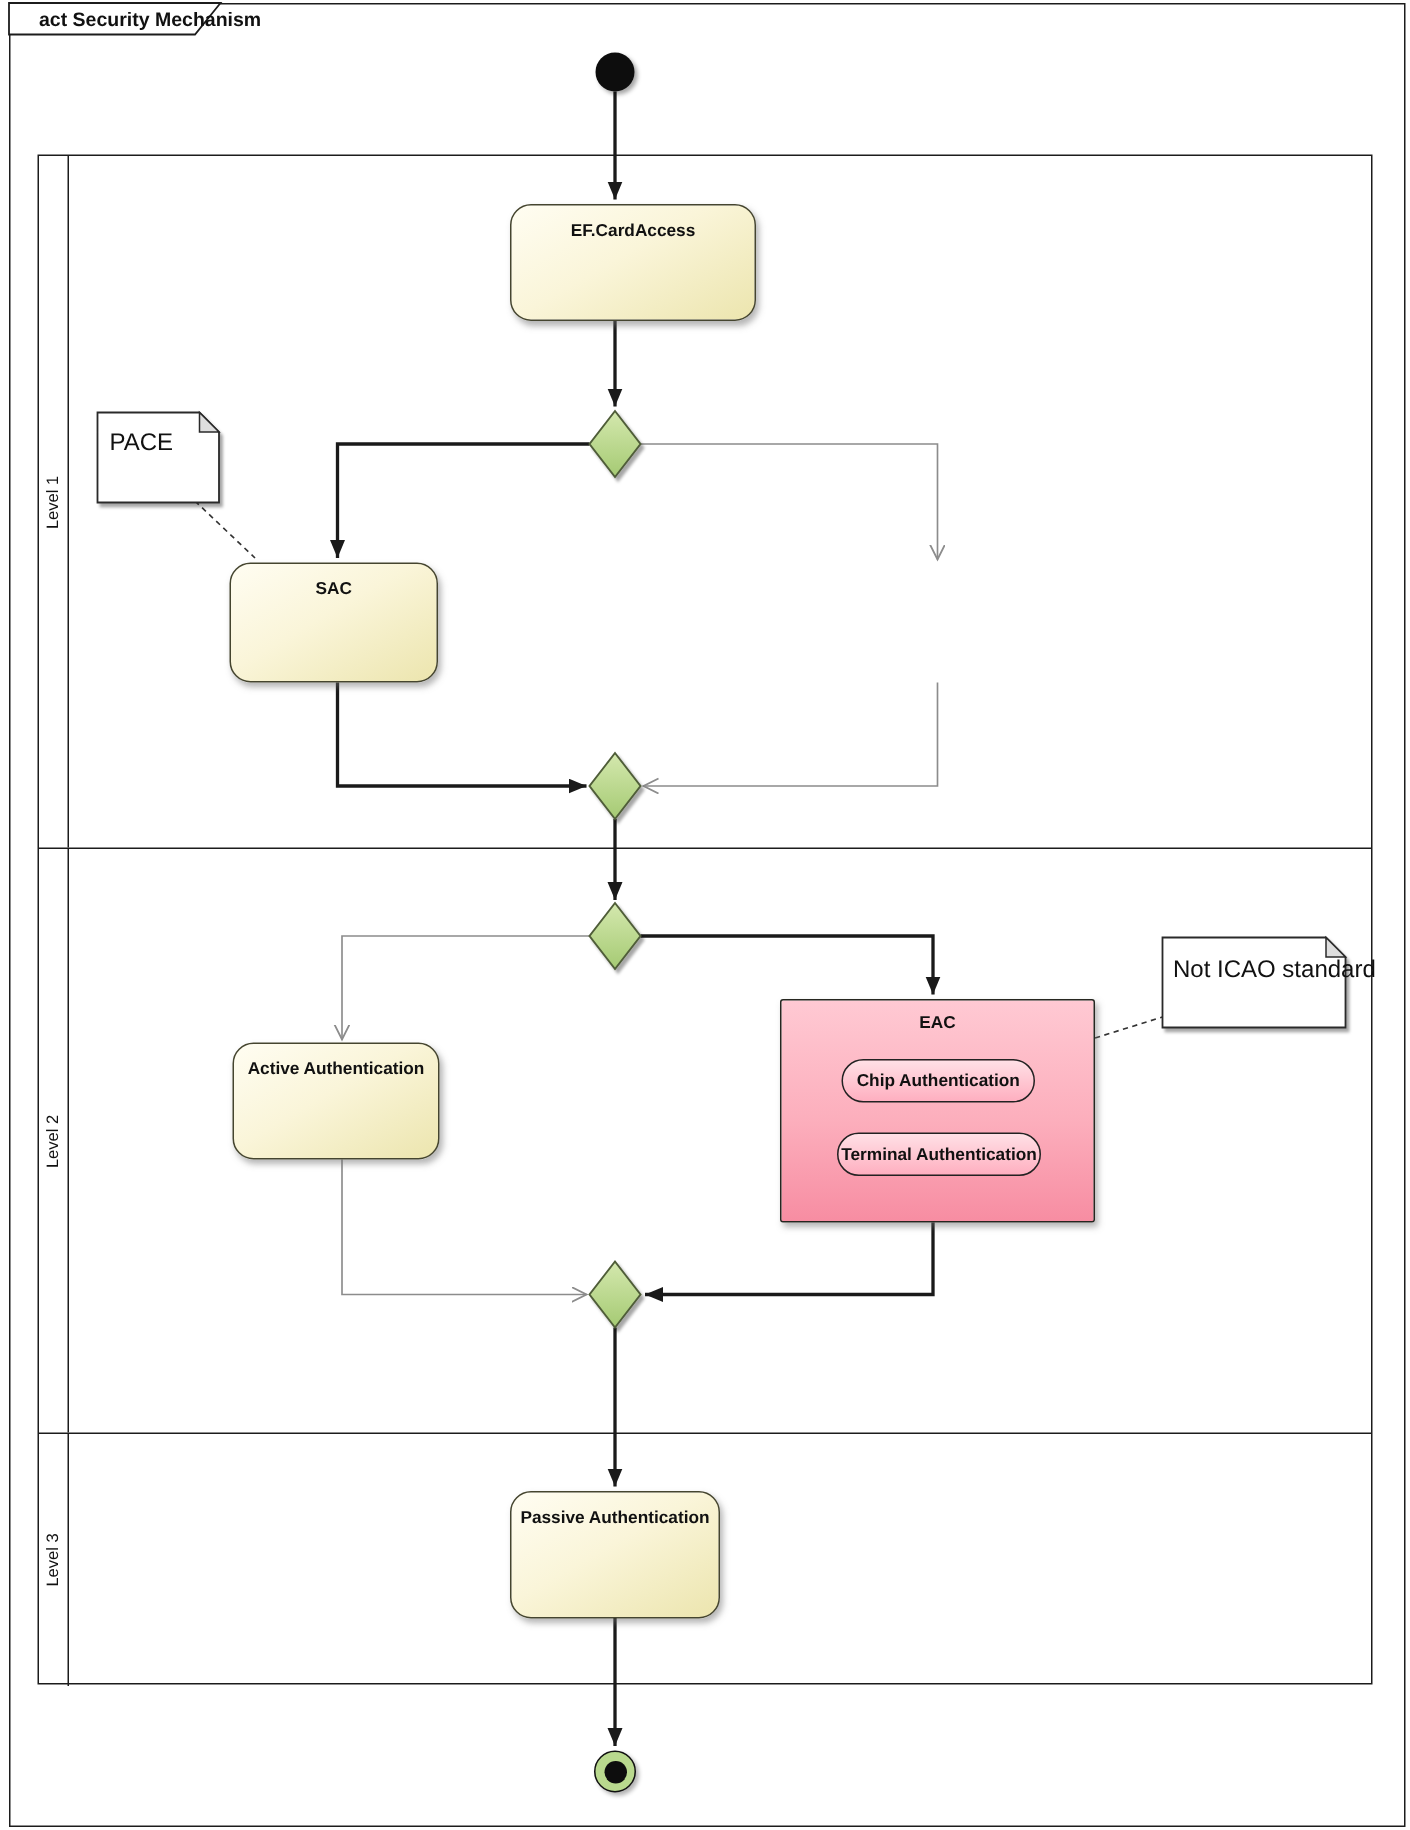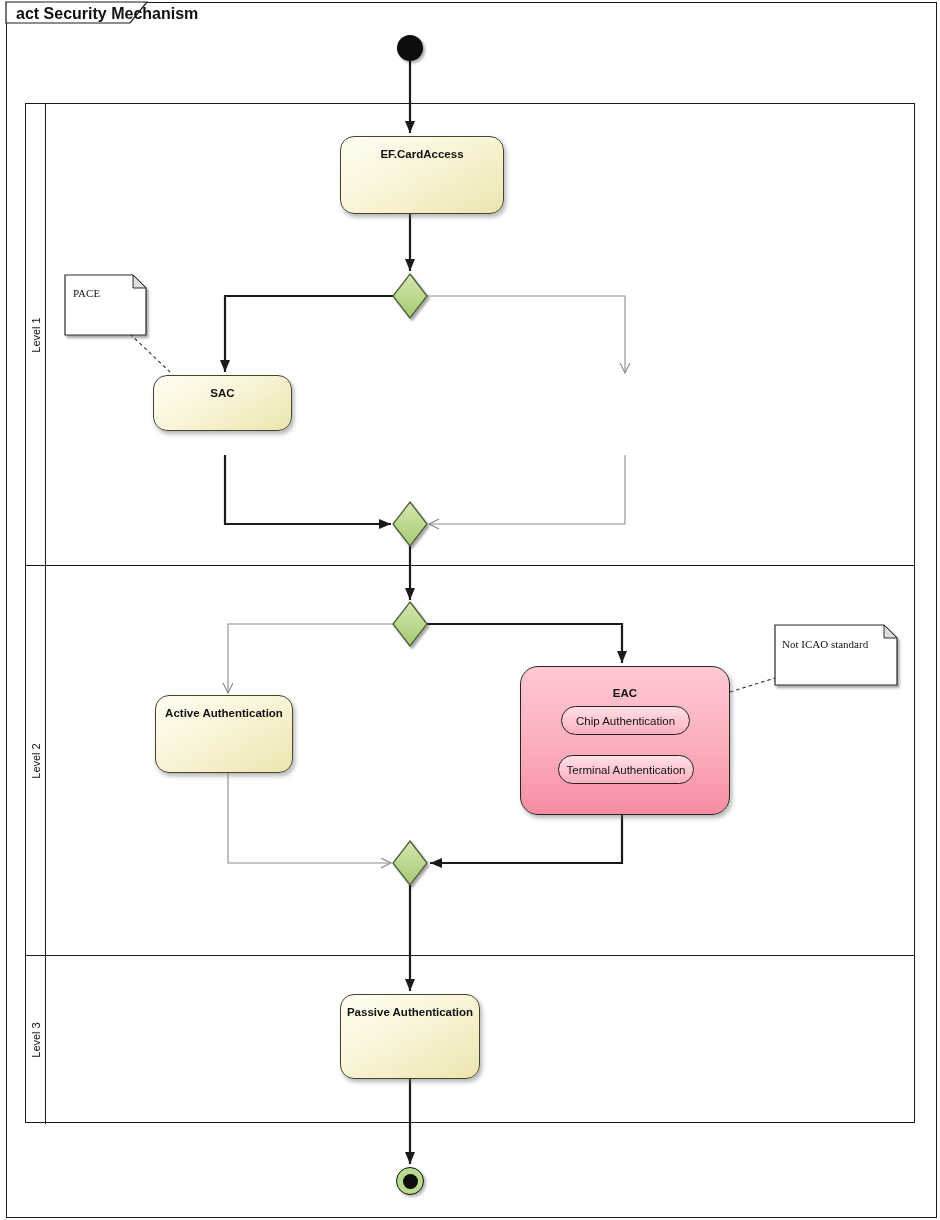--- a/index.html
+++ b/index.html
@@ -5,21 +5,21 @@
   html,body { margin:0; padding:0; background:#fff; }
   .canvas {
     position:relative; width:940px; height:1220px; background:#ffffff;
     font-family:"Liberation Sans", sans-serif; overflow:hidden;
   }
   .frame-border {
     position:absolute; left:6px; top:2px; width:931px; height:1216px;
     border:1px solid #1c1c1c; box-sizing:border-box; z-index:0;
   }
   .frame-title {
-    position:absolute; left:16px; top:5px; font-size:16px; font-weight:bold;
+    position:absolute; left:26px; top:5px; font-size:13px; font-weight:bold;
     color:#111; z-index:4; white-space:nowrap;
   }
   .lanes {
     position:absolute; left:25px; top:103px; width:890px; height:1020px;
     border:1px solid #1c1c1c; box-sizing:border-box; z-index:0;
   }
   .lane { position:absolute; left:0; width:100%; box-sizing:border-box; }
   .lane-2, .lane-3 { border-top:1px solid #1c1c1c; }
   .lane-1 { top:0; height:461px; }
   .lane-2 { top:461px; height:390px; }
@@ -34,44 +34,44 @@
   svg.overlay { position:absolute; left:0; top:0; z-index:1; }
   .activity {
     position:absolute; box-sizing:border-box; z-index:2;
     border:1.5px solid #45452f; border-radius:14px;
     background:linear-gradient(150deg,#fffdf2 0%,#faf5d9 45%,#ece5ae 100%);
     box-shadow:2px 3px 4px rgba(110,110,110,0.5);
     font-weight:bold; font-size:11.5px; color:#111;
     text-align:center; padding-top:11px;
   }
   .activity.eac-node {
-    border-radius:18px; border-color:#262620;
+    border-radius:2px; border-color:#262620;
     background:linear-gradient(to bottom,#ffc9d3 0%,#fcaebc 55%,#f78da2 100%);
-    padding-top:20px;
+    padding-top:9px;
   }
   .sub-activity {
     position:absolute; box-sizing:border-box; z-index:3;
     border:1.5px solid #222; border-radius:15px;
     background:linear-gradient(to bottom,#ffe0e6 0%,#ffc3cf 60%,#feafc0 100%);
-    font-weight:normal; font-size:11.5px; color:#111;
+    font-weight:bold; font-size:11.5px; color:#111;
     display:flex; align-items:center; justify-content:center;
   }
   .initial-node {
     position:absolute; left:397px; top:35px; width:26px; height:26px;
     border-radius:50%; background:#0d0d0d; z-index:2;
     box-shadow:2px 2px 3px rgba(0,0,0,0.35);
   }
   .final-node {
     position:absolute; left:396px; top:1167px; width:28px; height:28px;
     border-radius:50%; background:#b9d98e; border:1.5px solid #111;
     box-sizing:border-box; display:flex; align-items:center; justify-content:center;
     z-index:2; box-shadow:2px 2px 3px rgba(0,0,0,0.3);
   }
   .final-node .inner { width:15px; height:15px; background:#0d0d0d; border-radius:50%; }
-  .note-text { position:absolute; font-size:11px; color:#111; z-index:3; white-space:nowrap;font-family:Liberation Serif, serif; }
+  .note-text { position:absolute; font-size:16px; color:#111; z-index:3; white-space:nowrap; }
 </style>
 </head>
 <body>
 
 <div class="canvas">
 
   <div class="frame-border"></div>
 
   <div class="lanes">
     <div class="lane lane-1">
@@ -150,21 +150,21 @@
   </svg>
 
   <div class="frame-title">act Security Mechanism</div>
 
   <div class="initial-node"></div>
 
   <div class="activity" style="left:340px; top:136px; width:164px; height:78px;">
     <span>EF.CardAccess</span>
   </div>
 
-  <div class="activity" style="left:153px; top:375px; width:139px; height:56px;">
+  <div class="activity" style="left:153px; top:375px; width:139px; height:80px;">
     <span>SAC</span>
   </div>
 
 
   <div class="activity" style="left:155px; top:695px; width:138px; height:78px;">
     <span>Active Authentication</span>
   </div>
 
   <div class="activity eac-node" style="left:520px; top:666px; width:210px; height:149px;">
     <span>EAC</span>

